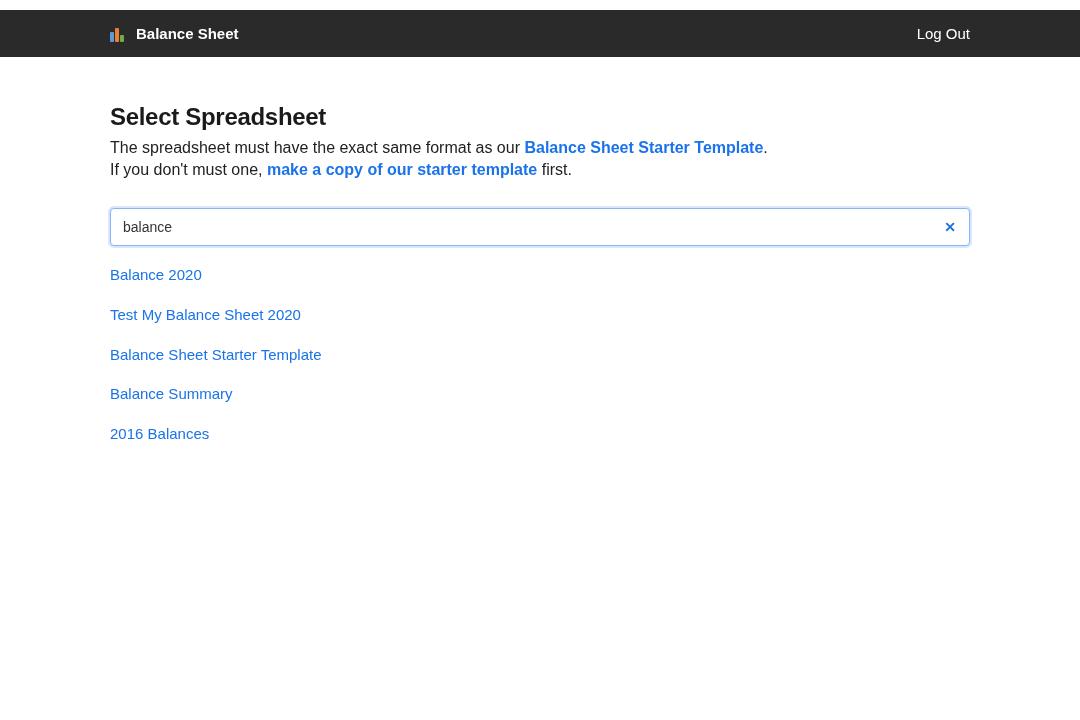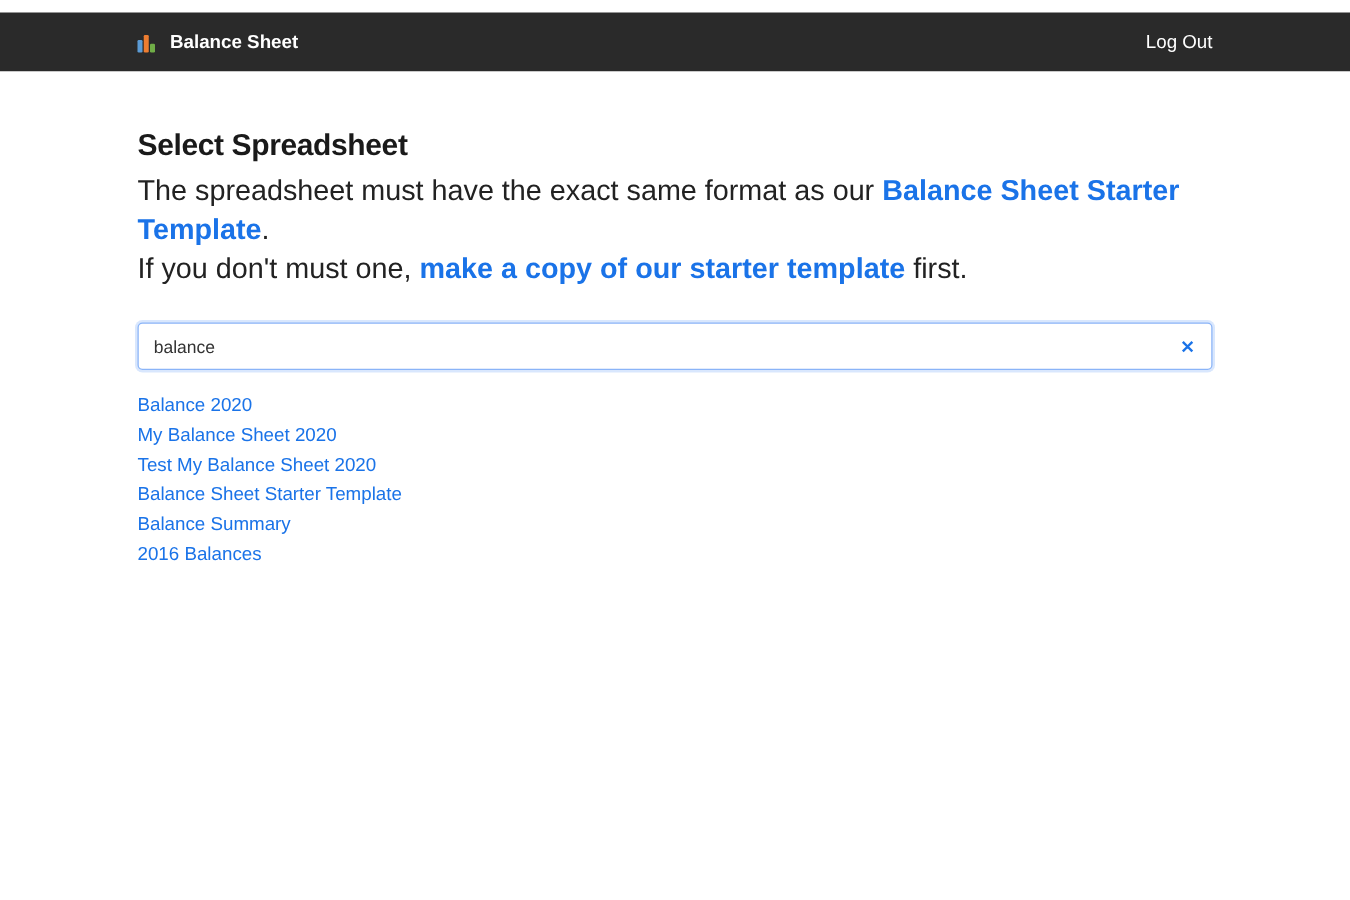--- a/index.html
+++ b/index.html
@@ -59,21 +59,21 @@
       padding: 46px 110px 0 110px;
     }
     .page-title {
       font-size: 24px;
       font-weight: 700;
       color: #1a1a1a;
       margin-bottom: 6px;
       letter-spacing: -0.3px;
     }
     .instructions {
-      font-size: 23px;
+      font-size: 16px;
       color: #222222;
       line-height: 1.35;
       margin-bottom: 28px;
     }
     .instructions a.link {
       color: #1a73e8;
       text-decoration: none;
       font-weight: 600;
     }
     .search-wrapper {
@@ -103,21 +103,21 @@
       font-weight: bold;
       width: 16px;
       height: 16px;
       display: flex;
       align-items: center;
       justify-content: center;
     }
     .results {
       display: flex;
       flex-direction: column;
-      gap: 2px;
+      gap: 18px;
     }
     .result-item {
       color: #1a73e8;
       font-size: 15px;
       cursor: pointer;
       line-height: 1.45;
       text-align: left;
     }
   </style>
 </head>
@@ -144,19 +144,18 @@
     <span>If you don't must one, </span><a class="link" href="#">make a copy of our starter template</a><span> first.</span>
   </div>
 
   <div class="search-wrapper">
     <input type="text" class="search-input" value="balance" style="">
     <span class="clear-icon">✕</span>
   </div>
 
   <div class="results">
     <span class="result-item">Balance 2020</span>
-    <span class="result-item">My Balance Sheet 2020</span>
     <span class="result-item">Test My Balance Sheet 2020</span>
     <span class="result-item">Balance Sheet Starter Template</span>
     <span class="result-item">Balance Summary</span>
     <span class="result-item">2016 Balances</span>
   </div>
 </div>
 
 </body></html>

